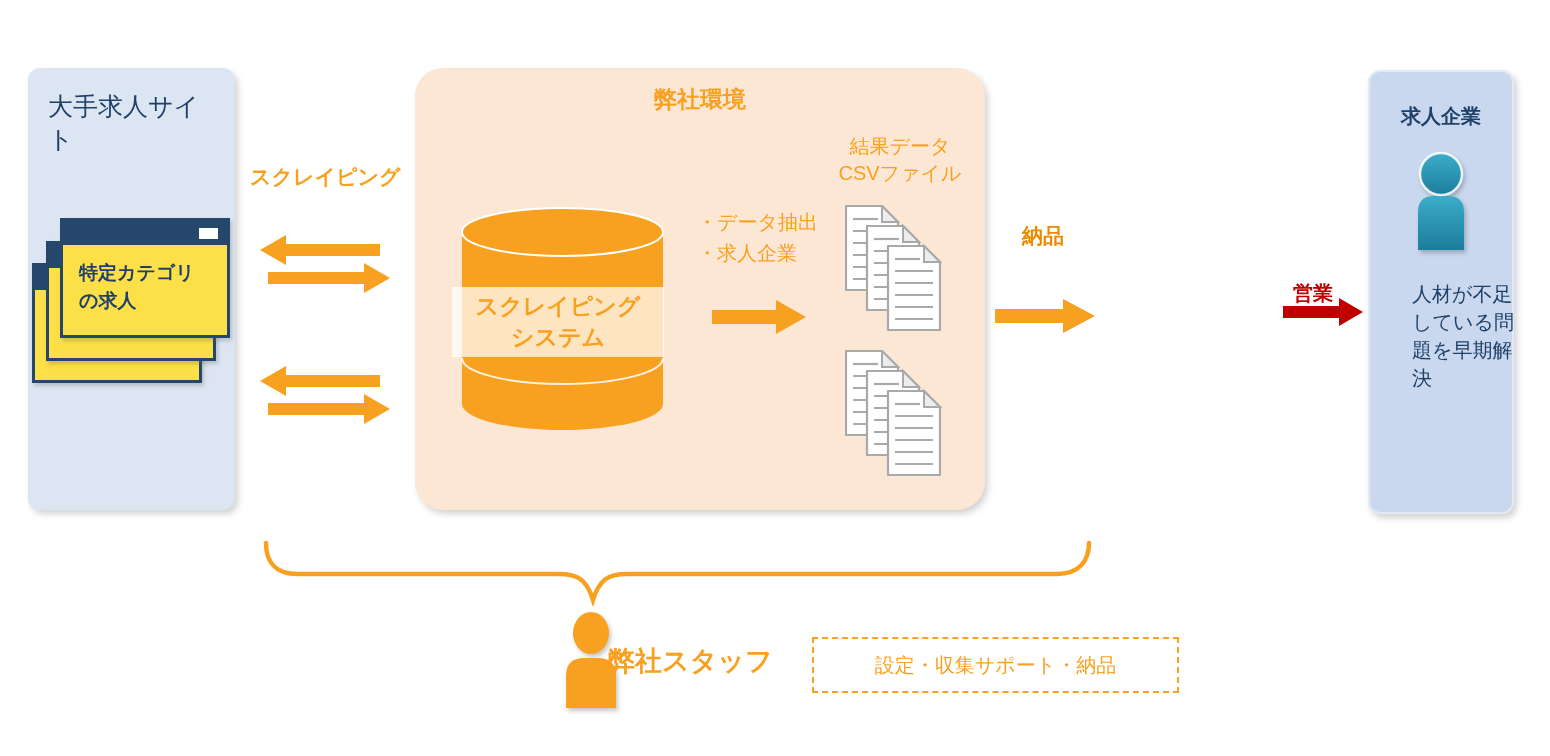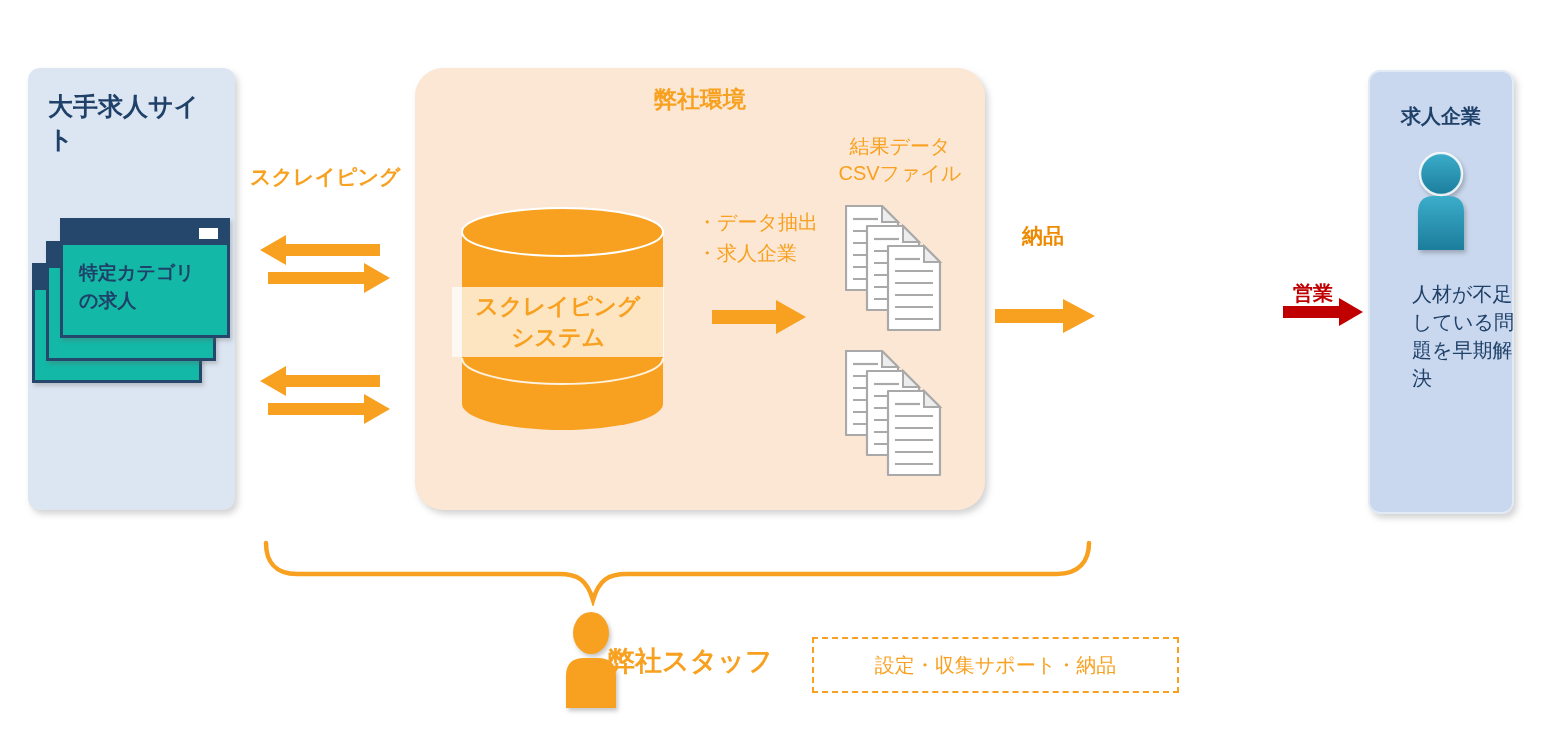--- a/index.html
+++ b/index.html
@@ -8,27 +8,27 @@
   .abs{position:absolute;}
   .pre{white-space:pre-line;}
 
   
   .panel{position:absolute;border-radius:12px;box-shadow:3px 4px 6px rgba(130,130,130,.35);}
   .panel-jobsite{left:28px;top:68px;width:207px;height:442px;background:var(--light-blue);}
   .panel-env{left:415px;top:68px;width:570px;height:442px;background:var(--peach);border-radius:28px;}
   .panel-customer{left:1105px;top:68px;width:162px;height:442px;background:var(--pink);}
   .panel-recruiter{left:1368px;top:70px;width:142px;height:440px;background:var(--panel-blue);border:2px solid var(--panel-blue-border);}
 
-  .jobsite-title{left:20px;top:22px;width:162px;font-size:25px;line-height:1.3;color:var(--navy-text);font-weight:bold;}
+  .jobsite-title{left:20px;top:22px;width:162px;font-size:25px;line-height:1.3;color:var(--navy-text);font-weight:normal;}
   .env-title{left:0;right:0;top:16px;text-align:center;font-size:23px;color:var(--orange);font-weight:bold;}
   .customer-title{left:0;right:0;top:20px;text-align:center;font-size:22px;color:var(--person-red);font-weight:bold;}
   .recruiter-title{left:0;right:0;top:31px;text-align:center;font-size:20px;color:var(--navy-text);font-weight:bold;}
 
   
-  .bw{position:absolute;width:164px;height:114px;background:#14b8a6;border:3px solid var(--navy-bar);box-shadow:2px 3px 4px rgba(100,100,100,.3);}
+  .bw{position:absolute;width:164px;height:114px;background:#fde047;border:3px solid var(--navy-bar);box-shadow:2px 3px 4px rgba(100,100,100,.3);}
   .bw .bar{position:absolute;left:0;top:0;right:0;height:24px;background:var(--navy-bar);}
   .bw .min{position:absolute;top:7px;right:9px;width:19px;height:11px;background:#fff;}
   .bw-back{left:4px;top:195px;z-index:1;}
   .bw-mid{left:18px;top:173px;z-index:2;}
   .bw-front{left:32px;top:150px;z-index:3;}
   .bw-label{position:absolute;left:16px;top:38px;width:122px;font-size:19px;line-height:1.45;font-weight:bold;color:var(--navy-text);}
 
   
   .cylinder{left:45px;top:138px;}
   .sys-band{left:37px;top:219px;width:212px;height:70px;background:rgba(255,255,255,.72);display:flex;align-items:center;justify-content:center;text-align:center;font-size:23px;line-height:1.35;font-weight:bold;color:var(--orange);z-index:4;}

